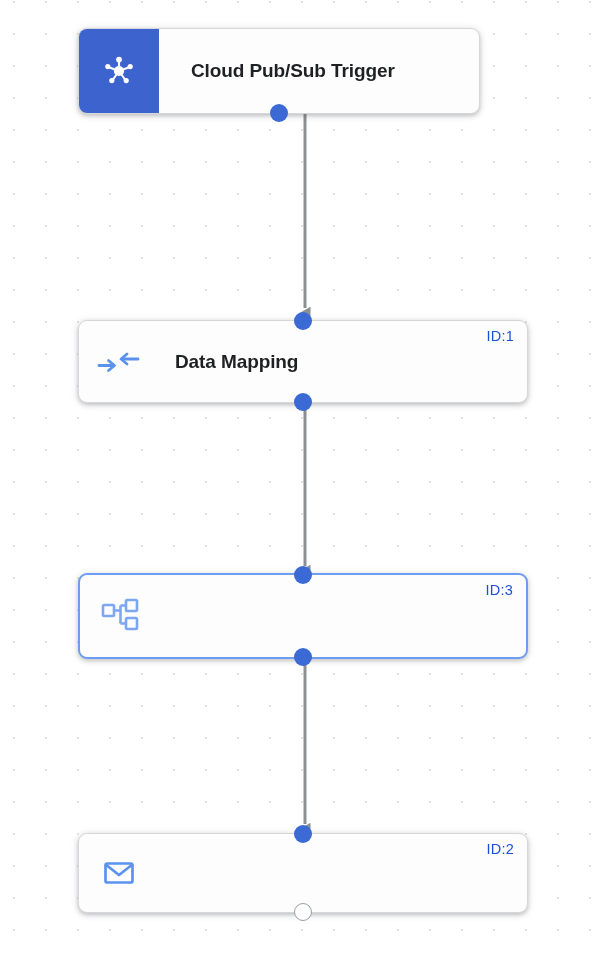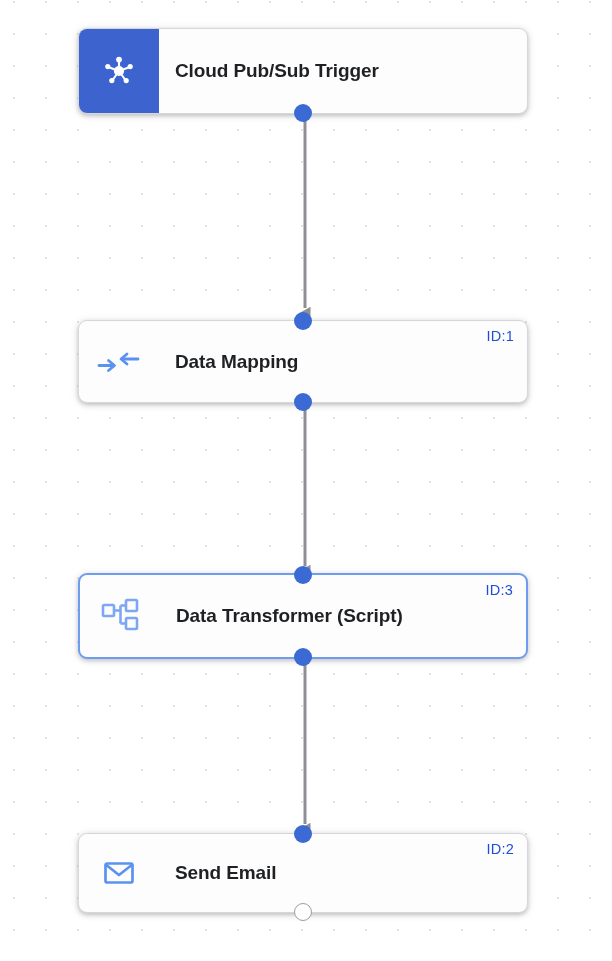--- a/index.html
+++ b/index.html
@@ -115,21 +115,21 @@
       </marker>
     </defs>
 
     <line x1="305" y1="114" x2="305" y2="308" stroke="#8d8f93" stroke-width="3" marker-end="url(#arrowhead)"></line>
 
     <line x1="305" y1="403" x2="305" y2="566" stroke="#8d8f93" stroke-width="3" marker-end="url(#arrowhead)"></line>
 
     <line x1="305" y1="659" x2="305" y2="824" stroke="#8d8f93" stroke-width="3" marker-end="url(#arrowhead)"></line>
   </svg>
 
-  <div class="node" style="left:78px; top:28px; width:450px; height:86px;">
+  <div class="node" style="left:78px; top:28px; width:402px; height:86px;gap:16px;">
 
     <div class="icon-panel filled">
       <svg width="40" height="40" viewBox="0 0 40 40">
         <g stroke="#ffffff" stroke-width="2.1" stroke-linecap="round">
           <line x1="20" y1="20" x2="20" y2="10"></line>
           <line x1="20" y1="20" x2="29.5" y2="16.5"></line>
           <line x1="20" y1="20" x2="26" y2="28.5"></line>
           <line x1="20" y1="20" x2="14" y2="28.5"></line>
           <line x1="20" y1="20" x2="10.5" y2="16.5"></line>
         </g>
@@ -177,38 +177,36 @@
           <rect x="27" y="4" width="11" height="11" rx="1.2"></rect>
           <rect x="27" y="22" width="11" height="11" rx="1.2"></rect>
           <line x1="15" y1="14.5" x2="21.5" y2="14.5"></line>
           <line x1="21.5" y1="9.5" x2="21.5" y2="27.5"></line>
           <line x1="21.5" y1="9.5" x2="27" y2="9.5"></line>
           <line x1="21.5" y1="27.5" x2="27" y2="27.5"></line>
         </g>
       </svg>
     </div>
 
-    <div class="node-label">Data Transformer (Script)</div>
 
     <div class="id-badge">ID:3</div>
 
     <div class="port solid top"></div>
     <div class="port solid bottom"></div>
   </div>
 
   <div class="node" style="left:78px; top:833px; width:450px; height:80px;">
 
     <div class="icon-panel">
       <svg width="40" height="34" viewBox="0 0 40 34">
         <rect x="6.5" y="7.5" width="27" height="19" rx="1.8" fill="none" stroke="#5a92f0" stroke-width="2.7"></rect>
         <polyline points="7.6,9.2 20,19 32.4,9.2" fill="none" stroke="#5a92f0" stroke-width="2.7" stroke-linecap="round" stroke-linejoin="round"></polyline>
       </svg>
     </div>
 
-    <div class="node-label">Send Email</div>
 
     <div class="id-badge">ID:2</div>
 
     <div class="port solid top"></div>
     <div class="port hollow bottom"></div>
   </div>
 
 </div>
 
 </body></html>

